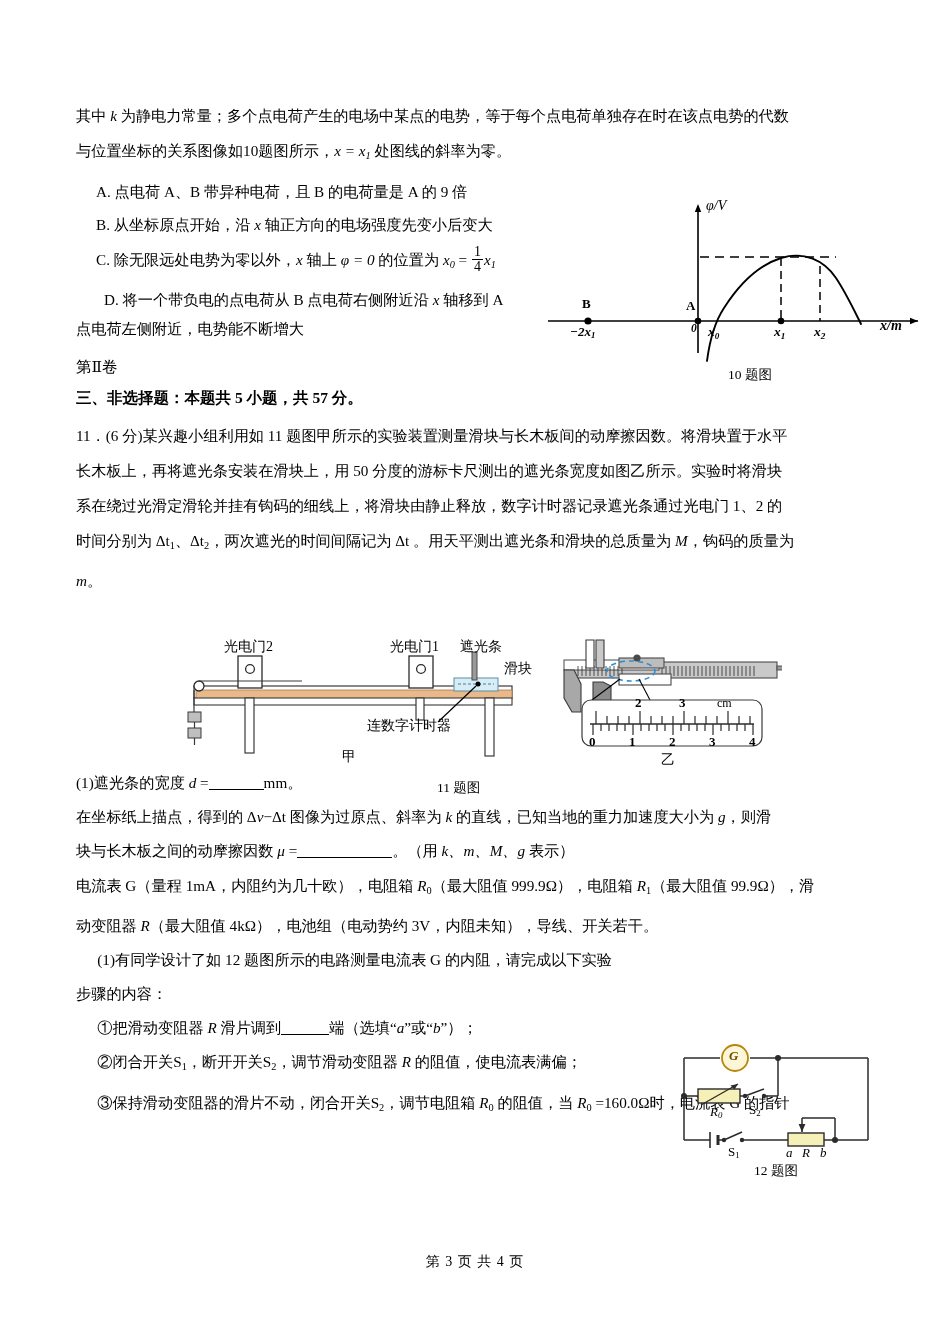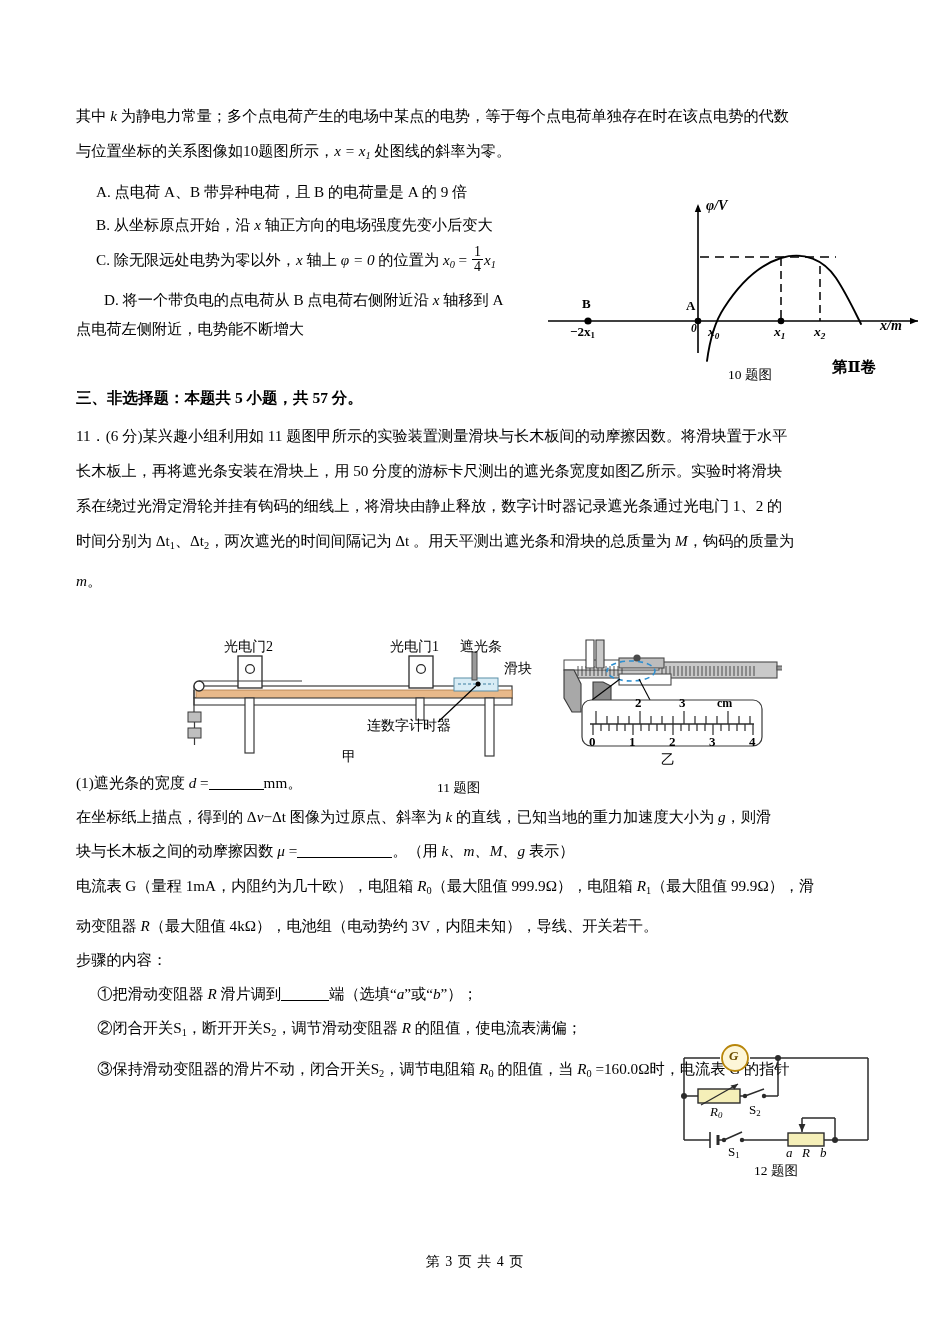--- a/index.html
+++ b/index.html
@@ -48,22 +48,22 @@
   .opts { margin-top: 2px; }
   .opt {
     font-size: 15.2px;
     line-height: 33px;
     padding-left: 20px;
     text-align: left;
   }
   .opt.tall { line-height: 38px; }
 
   .center-title {
-    text-align: right;
-    font-weight: bold;
+    text-align: left;
+    font-weight: normal;
     font-size: 15.5px;
     line-height: 30px;
   }
   .sec-head {
     font-weight: bold;
     font-size: 15.5px;
     line-height: 32px;
   }
   .blank {
     display: inline-block;
@@ -175,20 +175,21 @@
 
       <div class="sub-q noind"><span>块与长木板之间的动摩擦因数 </span><span class="it">μ</span><span> =</span><span class="blank bl-lg"></span><span>。（用 </span><span class="it">k、m、M、g</span><span> 表示）</span></div>
     </div>
 
 
     <p class="para"><span>电流表 G（量程 1mA，内阻约为几十欧），电阻箱 </span><span class="it">R</span><sub>0</sub><span>（最大阻值 999.9Ω），电阻箱 </span><span class="it">R</span><sub>1</sub><span>（最大阻值 99.9Ω），滑</span></p>
 
     <p class="para"><span>动变阻器 </span><span class="it">R</span><span>（最大阻值 4kΩ），电池组（电动势约 3V，内阻未知），导线、开关若干。</span></p>
 
     <div class="q12-wrap">
+      <div class="sub-q" style="width:600px;text-indent:1.4em;">(1)有同学设计了如 12 题图所示的电路测量电流表 G 的内阻，请完成以下实验</div>
       <div class="sub-q noind" style="width:600px;">步骤的内容：</div>
 
       <div class="sub-q" style="width:600px;text-indent:1.4em;line-height:33px;"><span>①把滑动变阻器 </span><span class="it">R</span><span> 滑片调到</span><span class="blank bl-sm"></span><span>端（选填“</span><span class="it">a</span><span>”或“</span><span class="it">b</span><span>”）；</span></div>
 
       <div class="sub-q" style="width:610px;text-indent:1.4em;line-height:36px;"><span>②闭合开关S</span><sub>1</sub><span>，断开开关S</span><sub>2</sub><span>，调节滑动变阻器 </span><span class="it">R</span><span> 的阻值，使电流表满偏；</span></div>
 
       <div class="sub-q" style="width:800px;text-indent:1.4em;line-height:38px;"><span>③保持滑动变阻器的滑片不动，闭合开关S</span><sub>2</sub><span>，调节电阻箱 </span><span class="it">R</span><sub>0</sub><span> 的阻值，当 </span><span class="it">R</span><sub>0</sub><span> =160.0Ω时，电流表 G 的指针</span></div>
     </div>
 
   </div>
@@ -208,26 +209,26 @@
 
       <line x1="233" y1="60" x2="233" y2="123" stroke="#000" stroke-width="1.5" stroke-dasharray="8,5"></line>
 
       <line x1="272" y1="68" x2="272" y2="123" stroke="#000" stroke-width="1.5" stroke-dasharray="8,5"></line>
 
       <circle cx="150" cy="123" r="3.3" fill="#000"></circle>
       <circle cx="233" cy="123" r="3.3" fill="#000"></circle>
       <circle cx="40" cy="123" r="3.6" fill="#000"></circle>
     </svg>
 
-    <div style="position:absolute;left:158px;top:0px;font-size:14px;font-weight:bold;font-style:italic;">φ/V</div>
+    <div style="position:absolute;left:158px;top:0px;font-size:14px;font-weight:normal;font-style:italic;">φ/V</div>
     <div style="position:absolute;left:332px;top:120px;font-size:14px;font-weight:bold;font-style:italic;">x/m</div>
     <div style="position:absolute;left:138px;top:100px;font-size:13px;font-weight:bold;">A</div>
     <div style="position:absolute;left:143px;top:124px;font-size:11.5px;font-weight:bold;font-style:italic;">0</div>
     <div style="position:absolute;left:34px;top:98px;font-size:13px;font-weight:bold;">B</div>
-    <div style="position:absolute;left:22px;top:126px;font-size:13px;font-weight:bold;"><span>−2x</span><sub>1</sub></div>
+    <div style="position:absolute;left:22px;top:126px;font-size:13px;font-weight:bold;font-style:italic;"><span>−2x</span><sub>1</sub></div>
     <div style="position:absolute;left:160px;top:126px;font-size:13.5px;font-weight:bold;font-style:italic;"><span>x</span><sub>0</sub></div>
     <div style="position:absolute;left:226px;top:126px;font-size:13.5px;font-weight:bold;font-style:italic;"><span>x</span><sub>1</sub></div>
     <div style="position:absolute;left:266px;top:126px;font-size:13.5px;font-weight:bold;font-style:italic;"><span>x</span><sub>2</sub></div>
     <div class="cap">10 题图</div>
   </div>
 
   <div id="fig11">
     
     <svg width="600" height="140" viewBox="0 0 600 140">
 
@@ -371,21 +372,21 @@
     <div style="position:absolute;left:42px;top:0px;font-size:14px;">光电门2</div>
     <div style="position:absolute;left:208px;top:0px;font-size:14px;">光电门1</div>
     <div style="position:absolute;left:278px;top:0px;font-size:14px;">遮光条</div>
     <div style="position:absolute;left:322px;top:22px;font-size:14px;">滑块</div>
     <div style="position:absolute;left:185px;top:79px;font-size:14px;">连数字计时器</div>
     <div style="position:absolute;left:160px;top:110px;font-size:14px;">甲</div>
 
     
     <div style="position:absolute;left:453px;top:57px;font-size:13px;font-weight:bold;">2</div>
     <div style="position:absolute;left:497px;top:57px;font-size:13px;font-weight:bold;">3</div>
-    <div style="position:absolute;left:535px;top:58px;font-size:12px;font-weight:bold;">cm</div>
+    <div style="position:absolute;left:535px;top:58px;font-size:12px;font-weight:normal;">cm</div>
 
     <div style="position:absolute;left:407px;top:96px;font-size:13px;font-weight:bold;">0</div>
     <div style="position:absolute;left:447px;top:96px;font-size:13px;font-weight:bold;">1</div>
     <div style="position:absolute;left:487px;top:96px;font-size:13px;font-weight:bold;">2</div>
     <div style="position:absolute;left:527px;top:96px;font-size:13px;font-weight:bold;">3</div>
     <div style="position:absolute;left:567px;top:96px;font-size:13px;font-weight:bold;">4</div>
     <div style="position:absolute;left:479px;top:113px;font-size:14px;">乙</div>
 
     <div class="cap">11 题图</div>
   </div>

